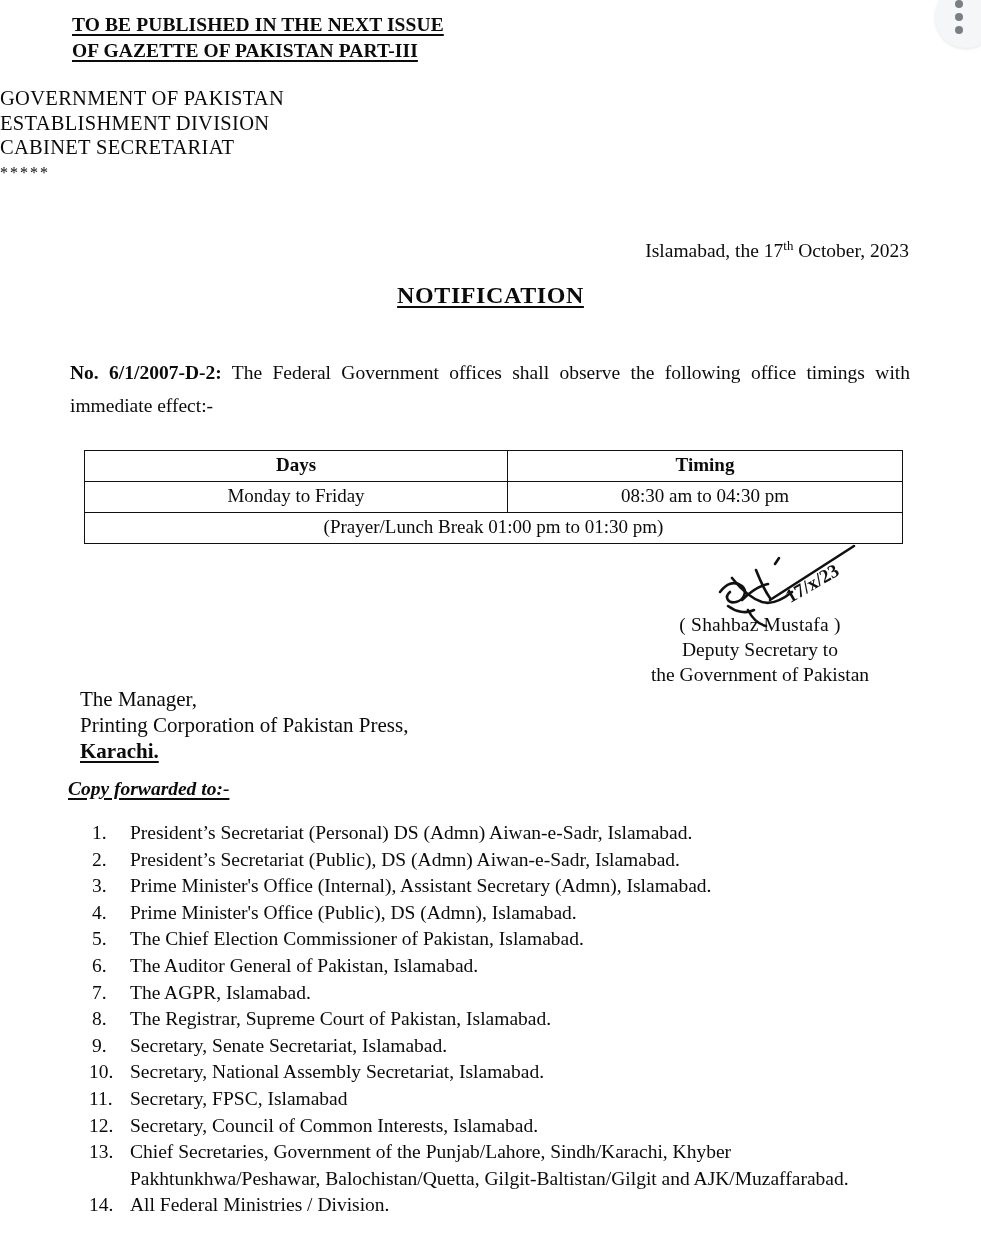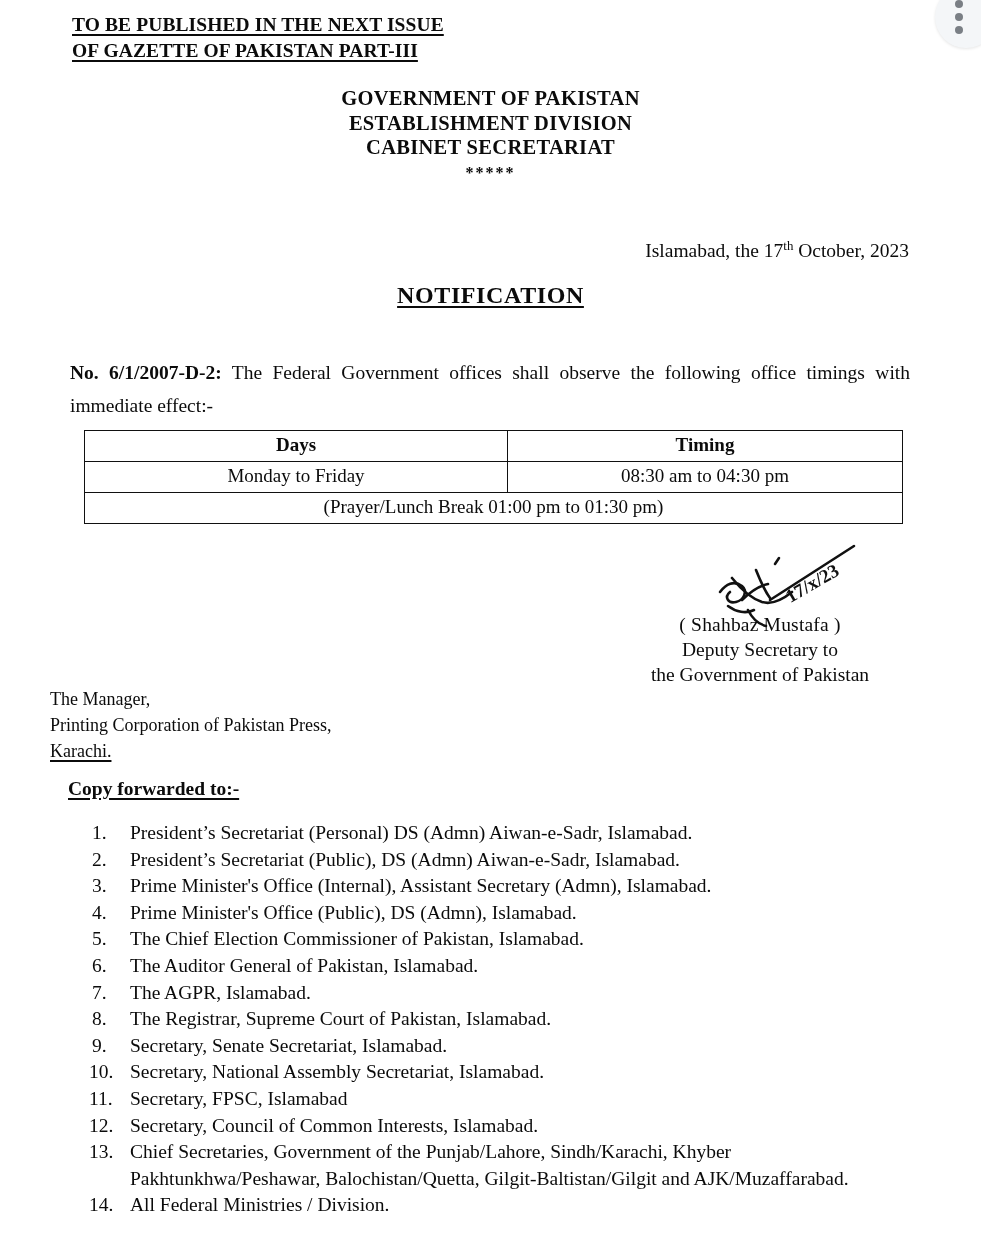--- a/index.html
+++ b/index.html
@@ -42,22 +42,21 @@
     text-decoration-thickness: 2px;
     width: max-content;
   }
 
   
   .org-block {
     position: absolute;
     left: 0;
     right: 0;
     top: 86px;
-    text-align: center;
-    font-weight: bold;
+    font-weight: normal;
     font-size: 20.5px;
     line-height: 24.5px;
     letter-spacing: 0.3px;
   }
   .org-block .org-line { display: block; }
   .org-stars {
     display: block;
     font-size: 16px;
     letter-spacing: 2px;
     margin-top: 1px;
@@ -114,20 +113,21 @@
     position: absolute;
     left: 84px;
     top: 430px;
     width: 800px;
   }
   table.timing-table {
     border-collapse: collapse;
     width: 800px;
     table-layout: fixed;
     font-size: 19px;
+    margin-top: 20px;
   }
   table.timing-table td {
     border: 1px solid #111;
     text-align: center;
     padding: 2px 4px 4px 4px;
     height: 24px;
     line-height: 24px;
   }
   table.timing-table td.col-days { width: 414px; }
   table.timing-table td.col-timing { width: 386px; }
@@ -161,46 +161,47 @@
     left: 712px;
     top: 540px;
     width: 150px;
     height: 95px;
     pointer-events: none;
   }
 
   
   .addressee {
     position: absolute;
-    left: 50px;
+    left: 80px;
     top: 686px;
-    font-size: 18px;
+    font-size: 21px;
     line-height: 26px;
   }
   .addressee .line { display: block; }
   .addressee .city {
-    font-weight: normal;
+    font-weight: bold;
     text-decoration: underline;
     text-underline-offset: 3px;
     text-decoration-thickness: 2px;
     width: max-content;
   }
 
   
   .copy-heading {
     position: absolute;
     left: 68px;
     top: 778px;
     font-weight: bold;
     font-size: 19.5px;
   }
   .copy-heading span {
     text-decoration: underline;
     text-underline-offset: 3px;
     text-decoration-thickness: 2px;
+    font-style: italic;
   }
 
   
   .dist-list {
     position: absolute;
     left: 92px;
     top: 820px;
     width: 800px;
     font-size: 19.5px;
     line-height: 26.6px;

